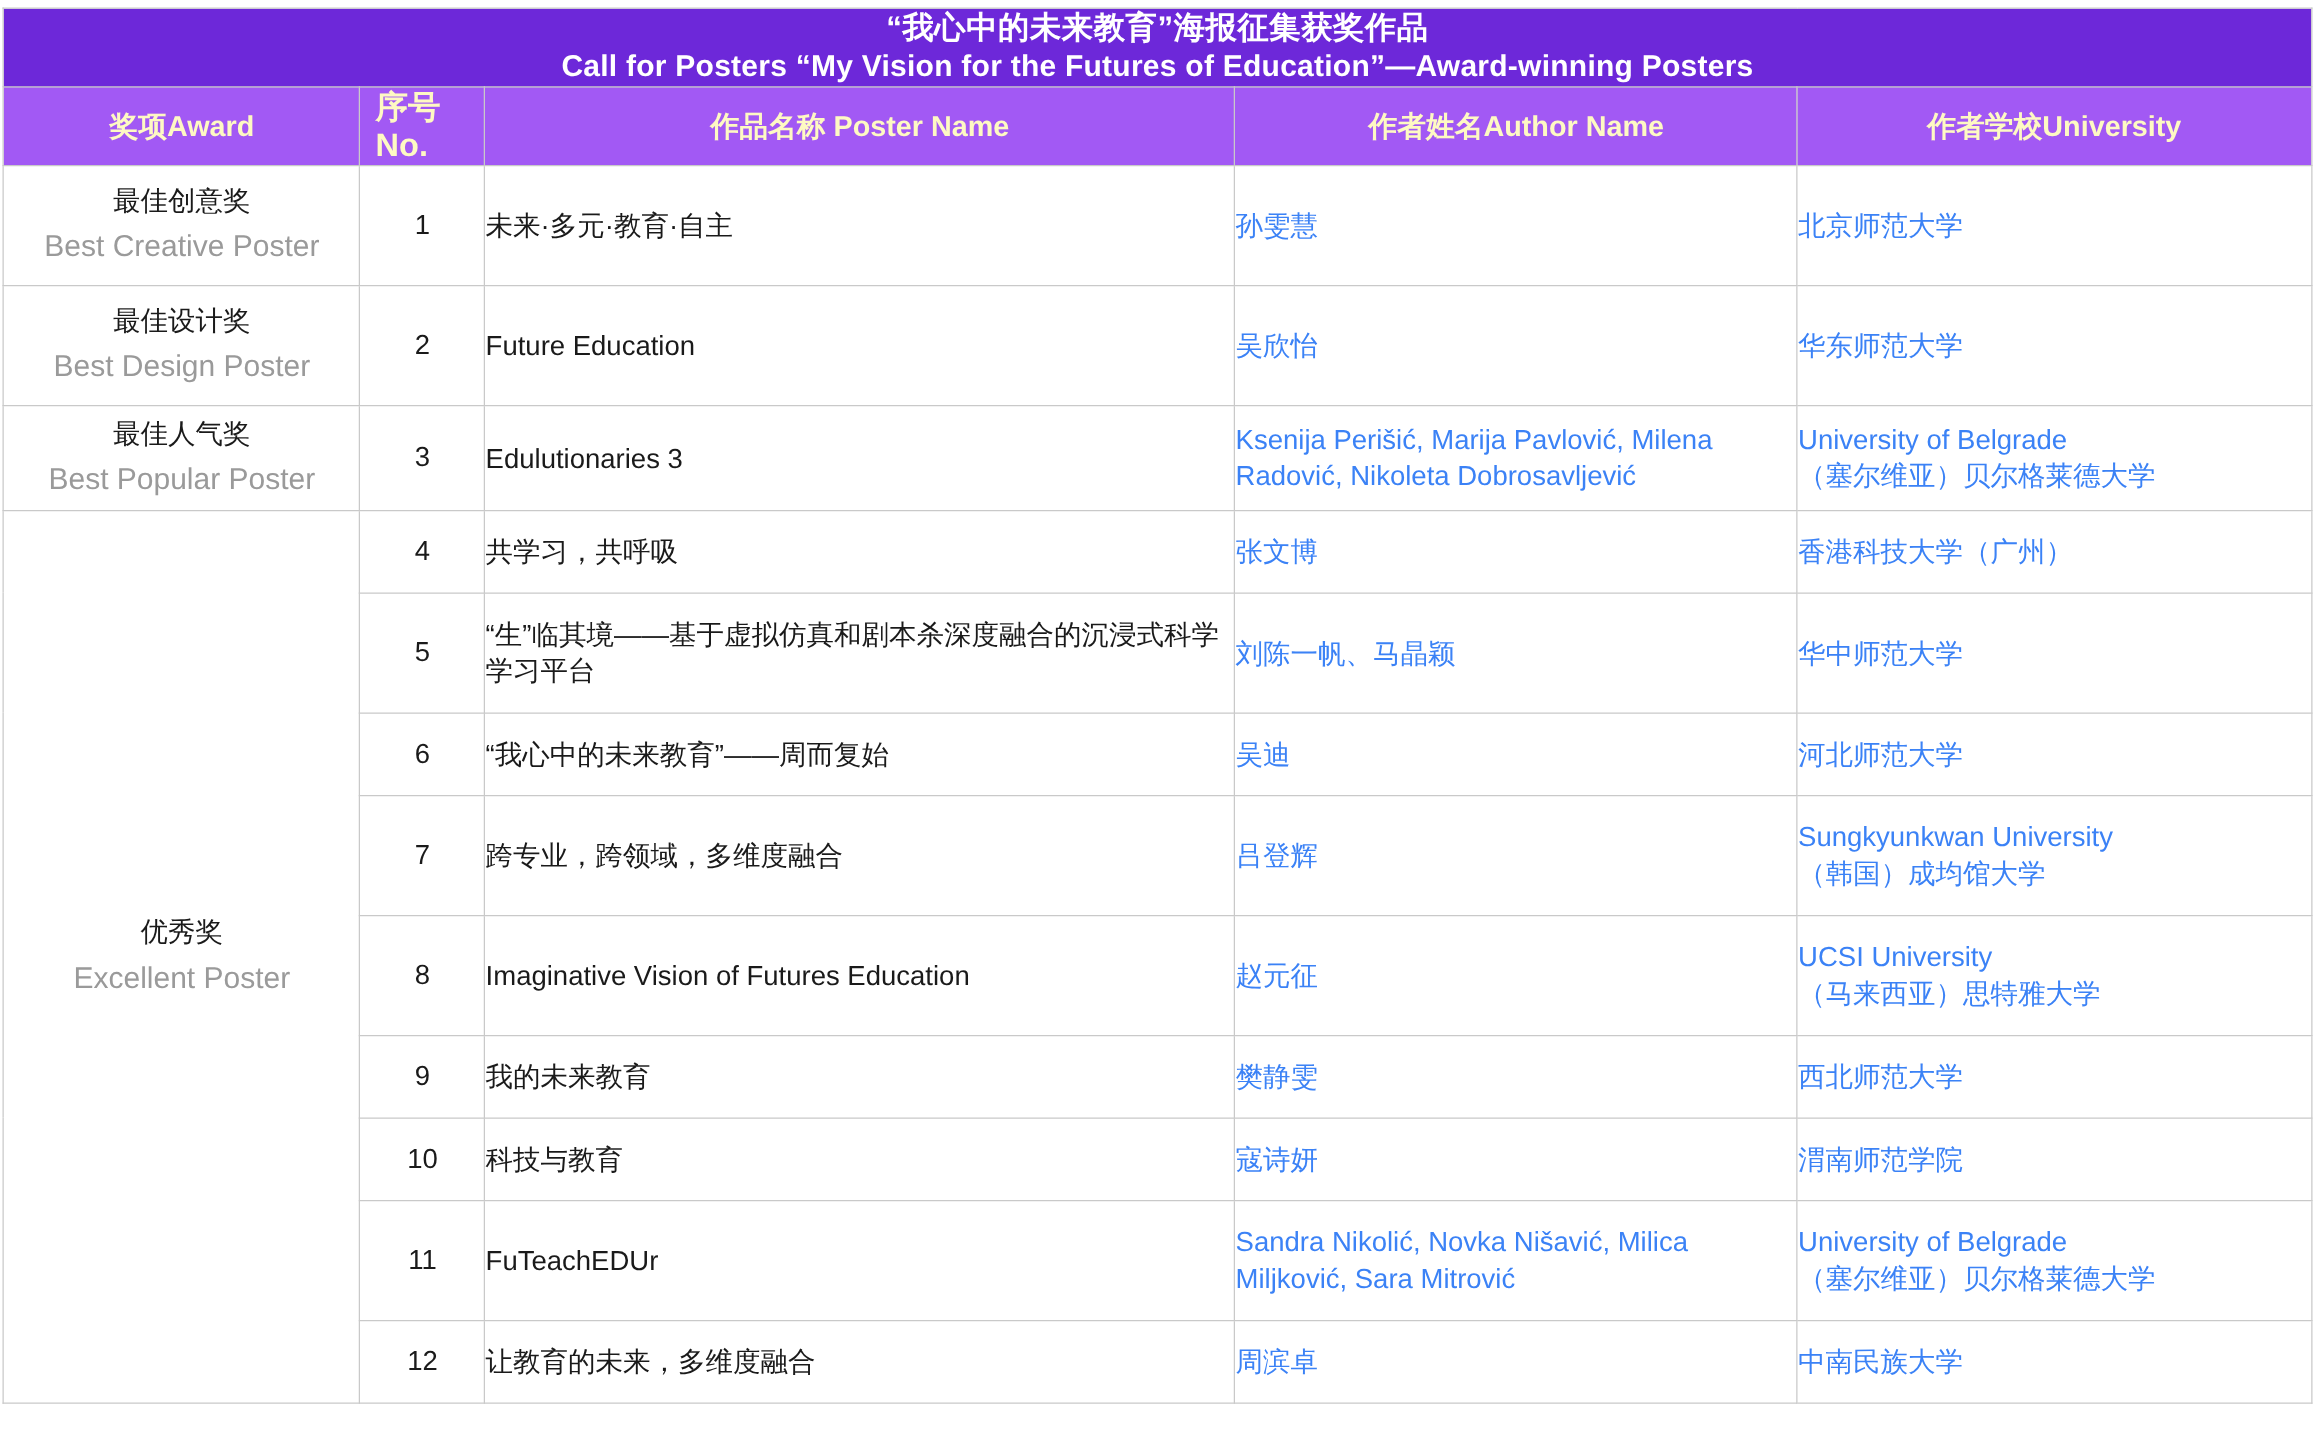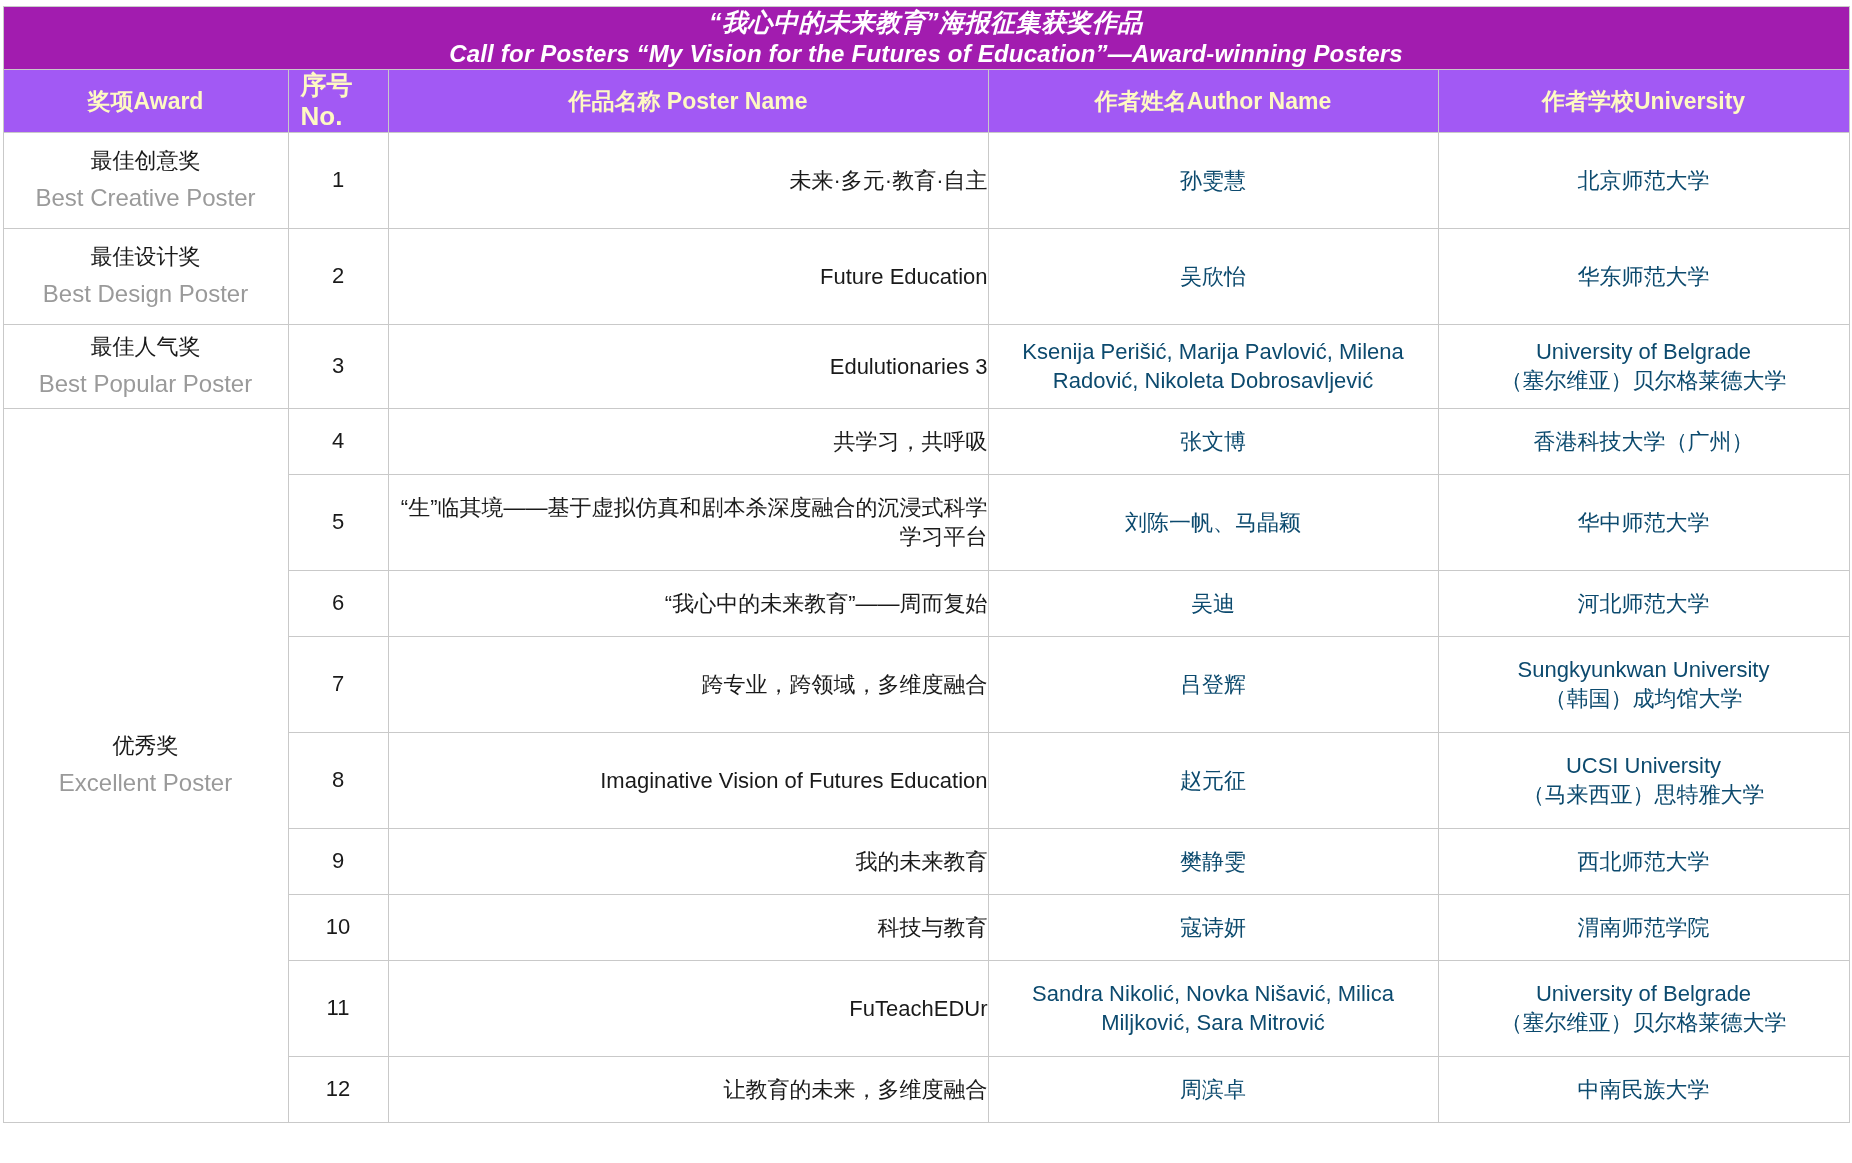--- a/index.html
+++ b/index.html
@@ -27,26 +27,25 @@
     table-layout: fixed;
     width: 1846px;
     margin: 0 auto;
   }
   table.award-table td, table.award-table th {
     border: 1px solid #c9c9c9;
     padding: 0;
     vertical-align: middle;
   }
   .title-cell {
-    background: #a21caf;
+    background: #6d28d9;
     color: #ffffff;
     text-align: center;
     padding: 10px 8px 12px 8px;
     border: 1px solid #a259f4;
-    font-style: italic;
   }
   .title-zh {
     font-size: 25px;
     font-weight: bold;
     line-height: 1.25;
     letter-spacing: 0.5px;
   }
   .title-en {
     font-size: 24px;
     font-weight: bold;
@@ -85,28 +84,27 @@
     margin-top: 6px;
   }
   .no-cell {
     text-align: center;
     font-size: 22px;
     color: #1a1a1a;
   }
   .poster-cell {
     font-size: 22px;
     color: #1a1a1a;
-    text-align: right;
+    text-align: left;
     padding: 8px 10px 8px 12px;
     line-height: 1.32;
   }
   .author-cell, .univ-cell {
     font-size: 22px;
-    color: #0c4a6e;
-    text-align: center;
+    color: #3b82f6;
     padding: 8px 10px;
     line-height: 1.32;
   }
   .row-h-1 { height: 66px; }
   .row-h-2 { height: 96px; }
   .row-h-3 { height: 84px; }
 </style>
 </head>
 <body>
 

